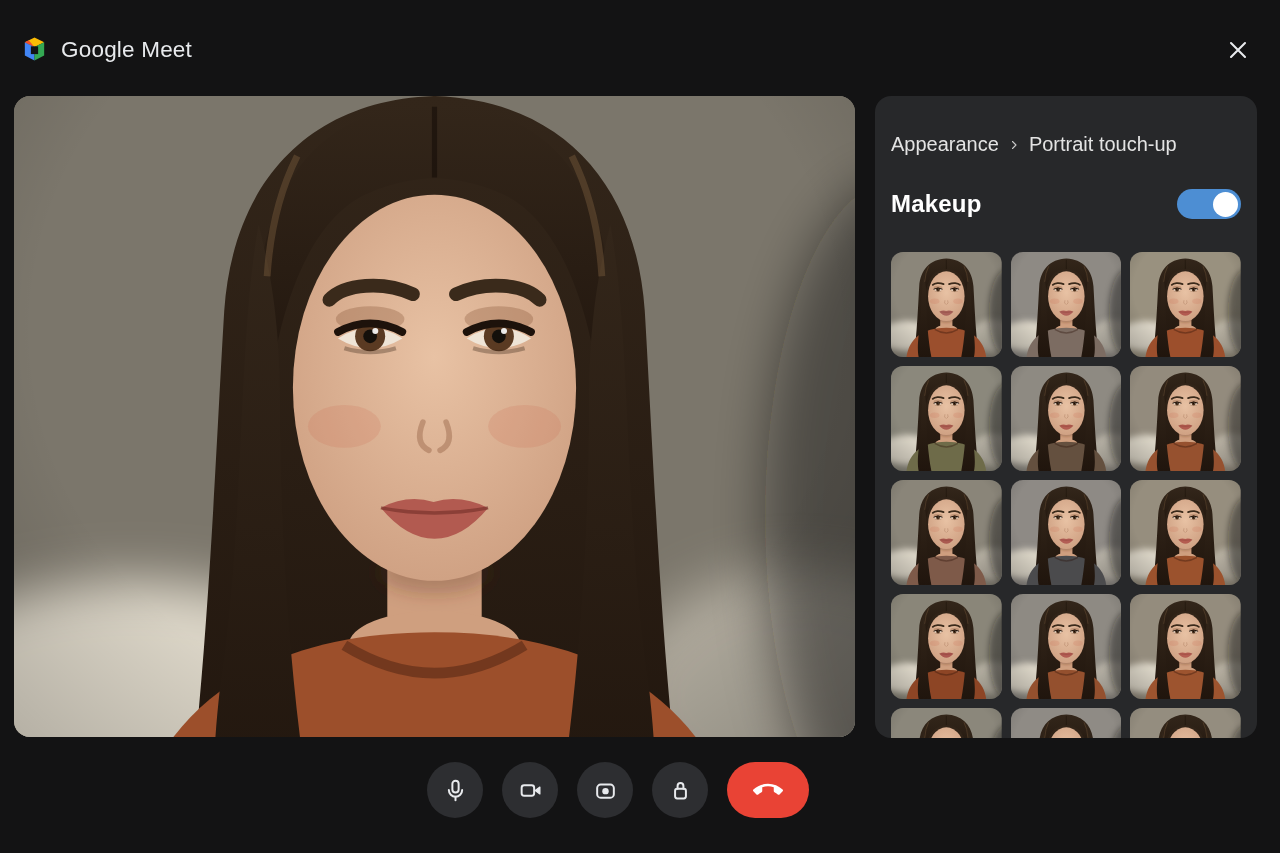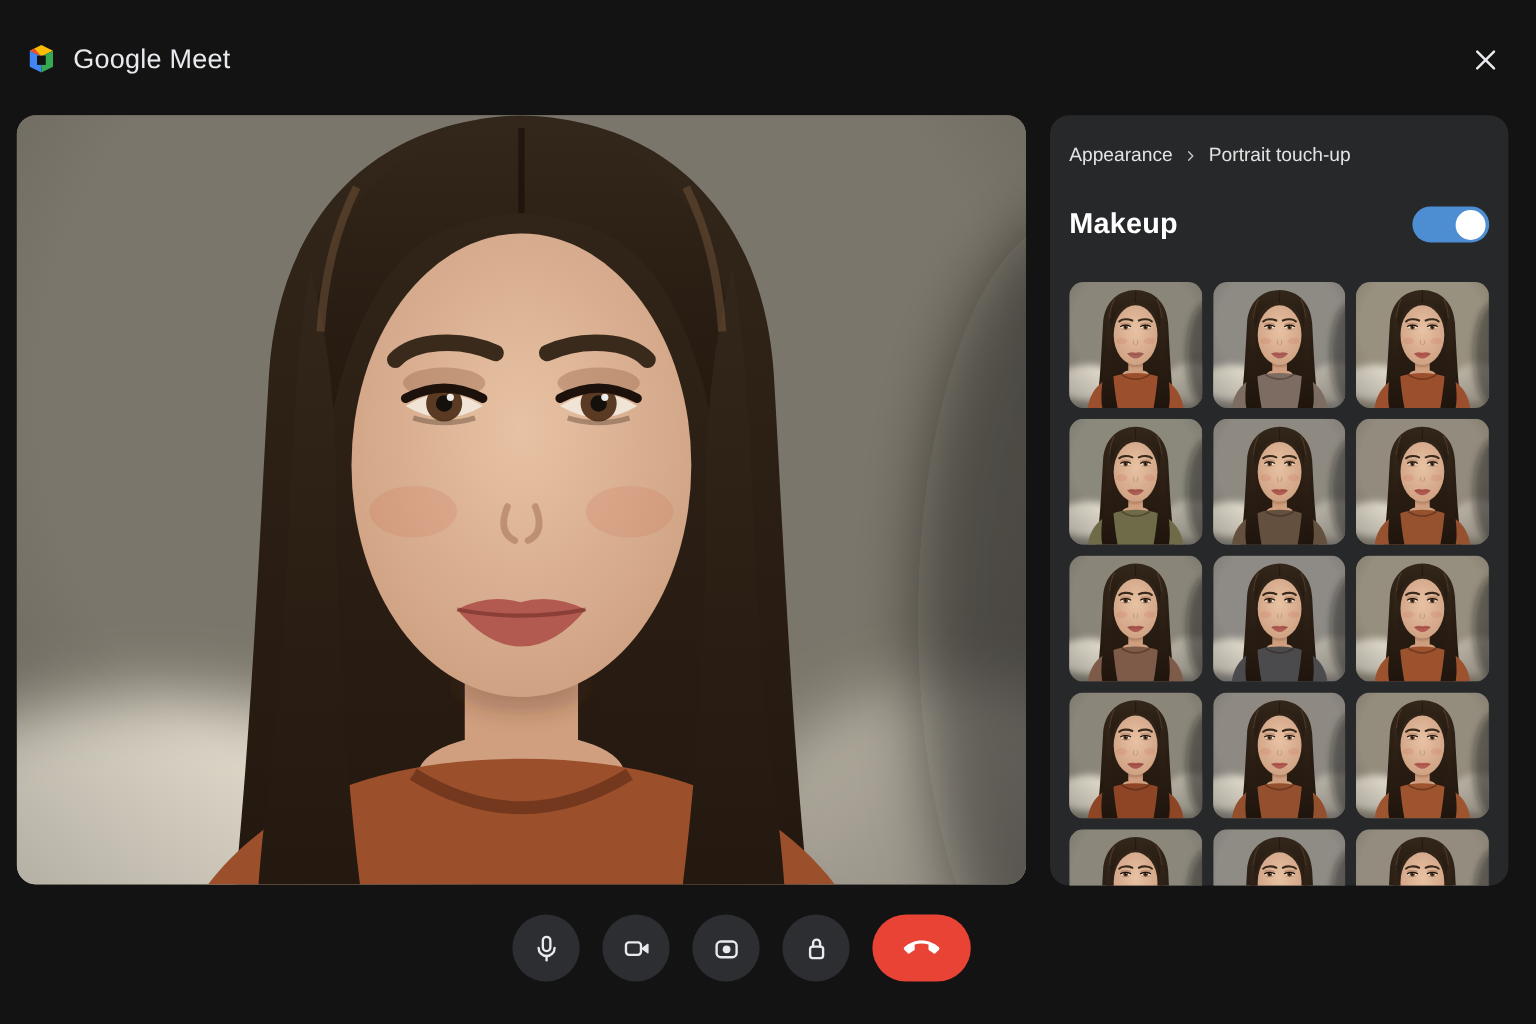--- a/index.html
+++ b/index.html
@@ -17,22 +17,22 @@
     background:none;border:none;padding:0;cursor:pointer;}
   .close-btn svg{width:100%;height:100%;display:block;}
   
   .video-area{position:absolute;left:14px;top:96px;width:841px;height:641px;
     border-radius:16px;overflow:hidden;background:#7b766b;}
   .video-area svg{width:100%;height:100%;display:block;}
   
   .side-panel{position:absolute;left:875px;top:96px;width:382px;height:642px;
     box-sizing:border-box;background:#27282a;border-radius:16px;overflow:hidden;
     padding:0 16px;}
-  .breadcrumb{margin-top:25px;display:flex;align-items:center;gap:9px;
-    font-size:16px;color:#e3e3e3;}
+  .breadcrumb{margin-top:37px;display:flex;align-items:center;gap:9px;
+    font-size:20px;color:#e3e3e3;}
   .breadcrumb .sep{display:flex;align-items:center;}
   .makeup-row{margin-top:33px;display:flex;justify-content:space-between;align-items:center;height:30px;}
   .makeup-title{font-size:24px;font-weight:700;color:#ffffff;letter-spacing:.2px;}
   .toggle{position:relative;width:64px;height:30px;border-radius:15px;border:none;
     background:#5f6368;cursor:pointer;padding:0;}
   .toggle.on{background:var(--accent,#4d8ed3);}
   .toggle .knob{position:absolute;top:2.5px;right:3px;width:25px;height:25px;
     border-radius:50%;background:#fff;}
   .thumb-grid{margin-top:33px;display:grid;grid-template-columns:repeat(3,1fr);gap:9px;}
   .thumb{height:105px;border-radius:12px;overflow:hidden;border:none;padding:0;

